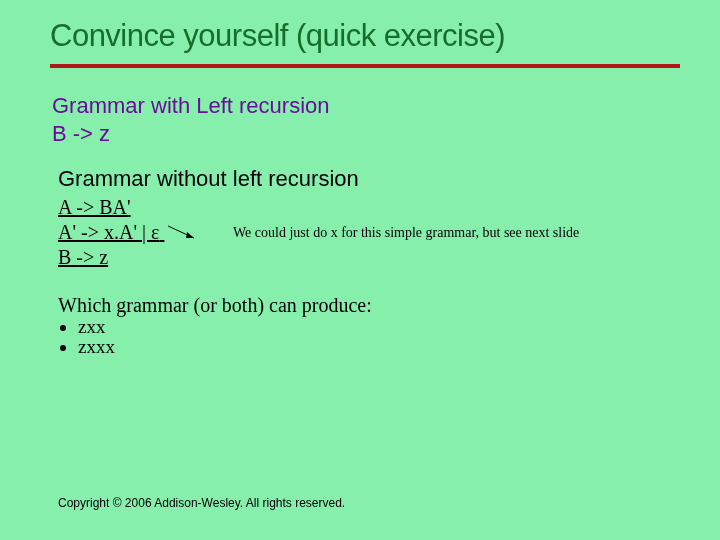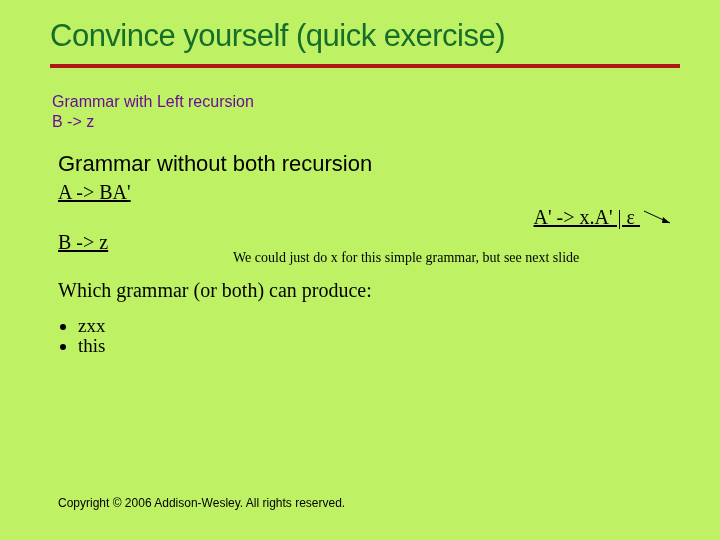--- a/index.html
+++ b/index.html
@@ -7,41 +7,41 @@
     padding: 0;
     width: 720px;
     height: 540px;
     background: #e8e8e8;
     font-family: "Lucida Sans", "Lucida Sans Unicode", "Trebuchet MS", sans-serif;
     overflow: hidden;
   }
   .slide {
     width: 720px;
     height: 540px;
-    background: #bef264;
+    background: #86efac;
     position: relative;
     box-sizing: border-box;
     padding: 18px 40px 0 50px;
   }
   .title {
     color: #176e2b;
     font-size: 31px;
     font-weight: 400;
     letter-spacing: -0.5px;
     margin: 0 0 10px 0;
   }
   .hr {
     border: none;
     border-top: 4px solid #b01818;
     margin: 0 0 24px 0;
     width: 630px;
   }
   .sec1 {
     color: #6a0d9a;
-    font-size: 16px;
+    font-size: 22px;
     line-height: 1.25;
     margin: 4px 0 18px 2px;
   }
   .sec2 {
     color: #000;
     margin: 0 0 24px 8px;
     position: relative;
   }
   .sec2-head {
     font-size: 22px;
@@ -49,43 +49,41 @@
     margin-bottom: 2px;
   }
   .sec2-rules {
     font-family: "Times New Roman", Times, serif;
     font-size: 20px;
     line-height: 1.25;
     text-decoration: underline;
   }
   .note-wrap {
     position: relative;
-    text-align: right;
   }
   .arrow {
     display: inline-block;
     vertical-align: middle;
   }
   .note {
     font-family: "Times New Roman", Times, serif;
     font-size: 14px;
     position: absolute;
     left: 175px;
     top: 4px;
     white-space: nowrap;
-    margin-top: 40px;
   }
   .sec3 {
     font-family: "Times New Roman", Times, serif;
     color: #000;
     margin: 0 0 0 8px;
   }
   .sec3-q {
     font-size: 20px;
-    margin-bottom: 14px;
+    margin-bottom: 0;
   }
   .sec3-ul {
     margin: 0;
     padding-left: 20px;
     font-size: 19px;
     font-family: Liberation Serif, serif;
   }
   .sec3-ul li {
     line-height: 1.1;
   }
@@ -105,38 +103,38 @@
 
   <h1 class="title">Convince yourself (quick exercise)</h1>
   <hr class="hr">
 
   <div class="sec1">
     <div>Grammar with Left recursion</div>
     <div>B -&gt; z</div>
   </div>
 
   <div class="sec2">
-    <div class="sec2-head">Grammar without both recursion</div>
+    <div class="sec2-head">Grammar without left recursion</div>
     <div class="sec2-rules">
       <div>A -&gt; BA'</div>
       <div class="note-wrap">
         <span>A' -&gt; x.A' | ε</span>
         <svg class="arrow" width="40" height="20" viewBox="0 0 40 20">
           <line x1="4" y1="2" x2="30" y2="14" stroke="#000" stroke-width="1"></line>
           <polygon points="30,14 23,8 22,14" fill="#000"></polygon>
         </svg>
         <span class="note">We could just do x for this simple grammar, but see next slide</span>
       </div>
       <div>B -&gt; z</div>
     </div>
   </div>
 
   <div class="sec3">
     <div class="sec3-q">Which grammar (or both) can produce:</div>
     <ul class="sec3-ul">
       <li>zxx</li>
-      <li>this</li>
+      <li>zxxx</li>
     </ul>
   </div>
 
   <div class="copyright">Copyright © 2006 Addison-Wesley. All rights reserved.</div>
 
 </div>
 
 </body></html>

